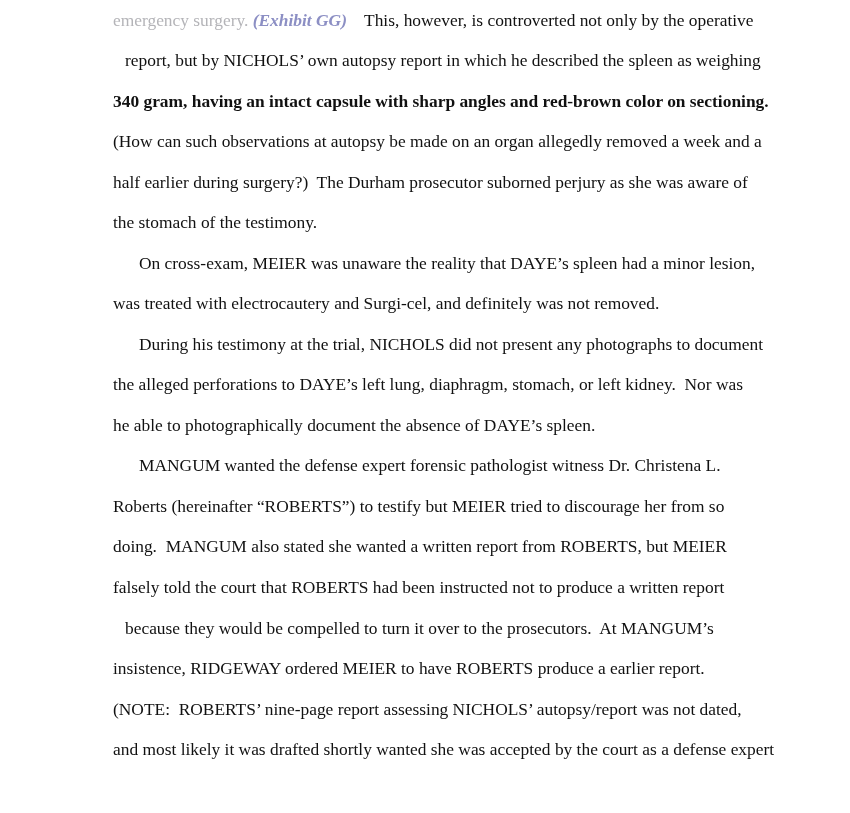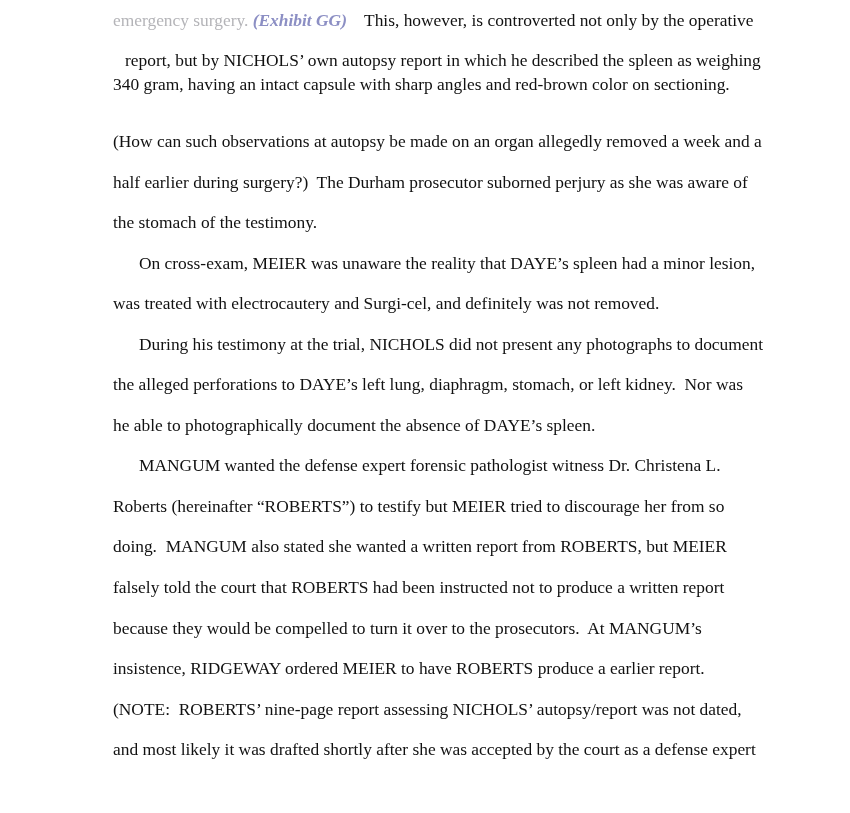--- a/index.html
+++ b/index.html
@@ -49,30 +49,30 @@
   }
 </style>
 </head>
 <body>
 
 <div class="page">
   <div class="line" style="top:9px;">
     <span class="faded">emergency surgery.  </span><span class="exhibit-light">(Exhibit GG)</span><span style="white-space:pre;">    This, however, is controverted not only by the operative</span>
   </div>
   <div class="line" style="top:49px;margin-left:12px;">report, but by NICHOLS’ own autopsy report in which he described the spleen as weighing</div>
-  <div class="line" style="top:73px;">340 gram, having an intact capsule with sharp angles and red-brown color on sectioning.</div>
+  <div class="line" style="top:90px;font-weight:bold;">340 gram, having an intact capsule with sharp angles and red-brown color on sectioning.</div>
   <div class="line" style="top:130px;">(How can such observations at autopsy be made on an organ allegedly removed a week and a</div>
   <div class="line" style="top:171px; white-space:pre;">half earlier during surgery?)  The Durham prosecutor suborned perjury as she was aware of</div>
   <div class="line" style="top:211px;">the stomach of the testimony.</div>
   <div class="line indent" style="top:252px;">On cross-exam, MEIER was unaware the reality that DAYE’s spleen had a minor lesion,</div>
   <div class="line indent" style="top:333px;">During his testimony at the trial, NICHOLS did not present any photographs to document</div>
   <div class="line" style="top:292px;">was treated with electrocautery and Surgi-cel, and definitely was not removed.</div>
   <div class="line" style="top:373px; white-space:pre;">the alleged perforations to DAYE’s left lung, diaphragm, stomach, or left kidney.  Nor was</div>
   <div class="line" style="top:414px;">he able to photographically document the absence of DAYE’s spleen.</div>
   <div class="line indent" style="top:454px;">MANGUM wanted the defense expert forensic pathologist witness Dr. Christena L.</div>
   <div class="line" style="top:495px;">Roberts (hereinafter “ROBERTS”) to testify but MEIER tried to discourage her from so</div>
   <div class="line" style="top:535px; white-space:pre;">doing.  MANGUM also stated she wanted a written report from ROBERTS, but MEIER</div>
   <div class="line" style="top:576px;">falsely told the court that ROBERTS had been instructed not to produce a written report</div>
-  <div class="line" style="top:617px; white-space:pre;">because they would be compelled to turn it over to the prosecutors.  At MANGUM’s</div>
+  <div class="line" style="top:617px; white-space:pre;margin-left:12px;">because they would be compelled to turn it over to the prosecutors.  At MANGUM’s</div>
   <div class="line" style="top:657px;">insistence, RIDGEWAY ordered MEIER to have ROBERTS produce a earlier report.</div>
   <div class="line" style="top:698px; white-space:pre;">(NOTE:  ROBERTS’ nine-page report assessing NICHOLS’ autopsy/report was not dated,</div>
-  <div class="line" style="top:738px;">and most likely it was drafted shortly after she was accepted by the court as a defense expert</div>
+  <div class="line" style="top:738px;">and most likely it was drafted shortly wanted she was accepted by the court as a defense expert</div>
 </div>
 
 </body></html>

